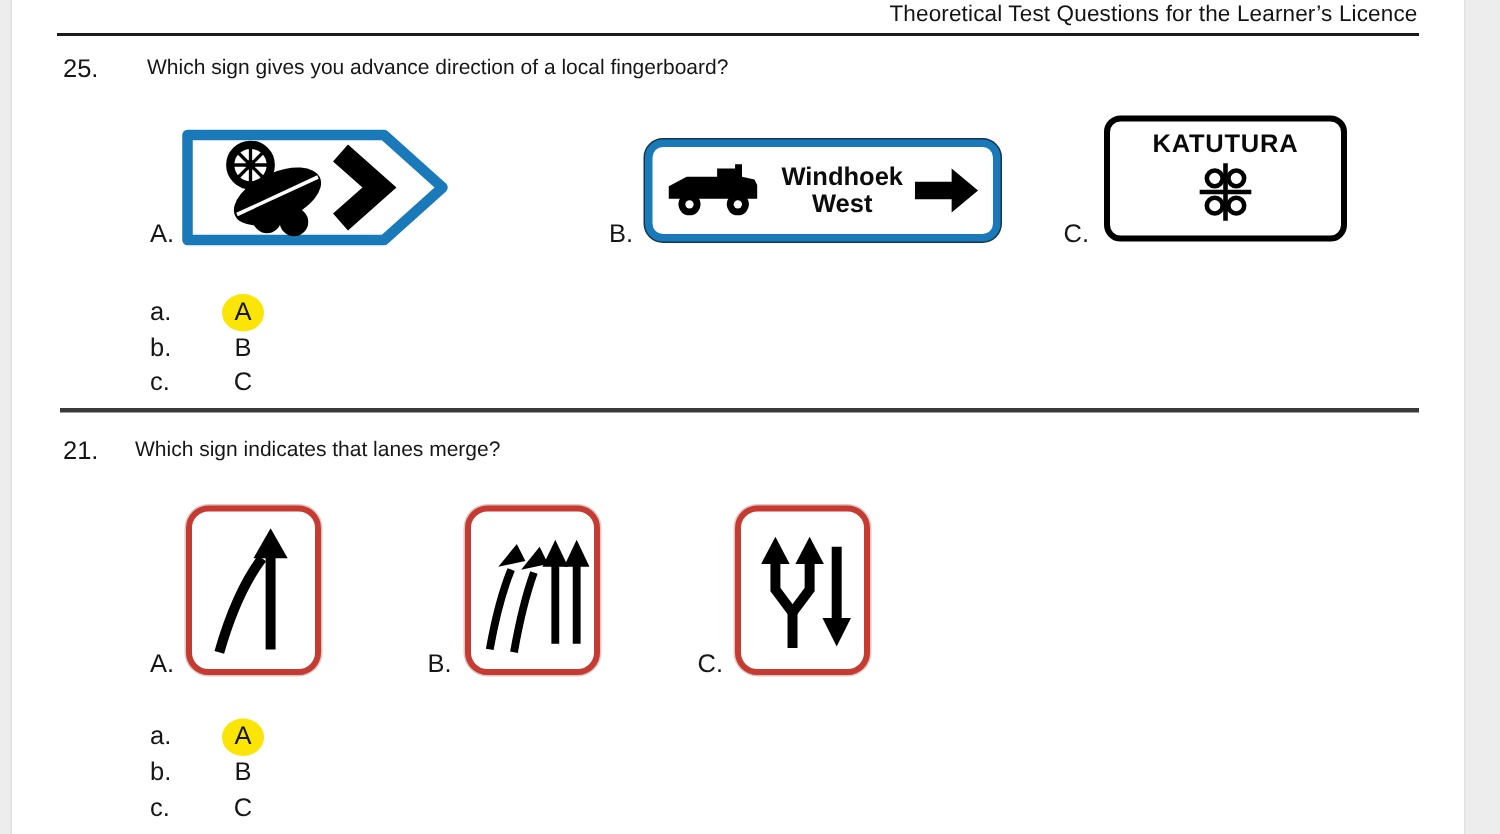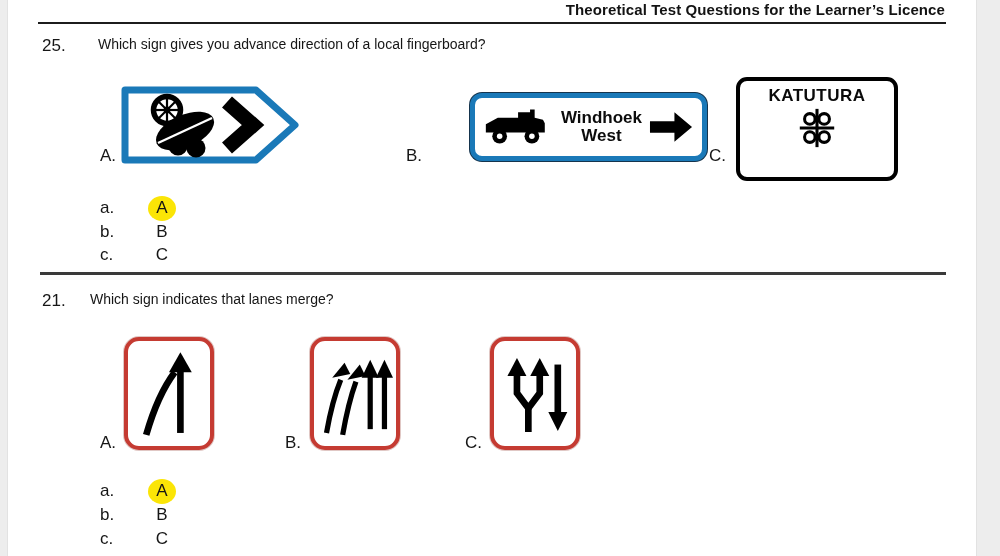--- a/index.html
+++ b/index.html
@@ -9,47 +9,46 @@
     font-family:"Liberation Sans","DejaVu Sans",sans-serif;
     color:#161616;
     -webkit-font-smoothing:antialiased;
   }
   .gutter{position:absolute;top:0;height:556px;background:#ededed;}
   .gutter.left{left:0;width:7px;border-right:1px solid #e2e2e2;}
   .gutter.right{right:0;width:23px;border-left:1px solid #e2e2e2;}
 
   .hdr-title{
     position:absolute;top:1px;right:55px;
-    font-size:15px;font-weight:700;letter-spacing:.1px;color:#131313;
+    font-size:15px;font-weight:400;letter-spacing:.1px;color:#131313;
   }
   .hdr-rule{position:absolute;left:38px;top:22px;width:908px;height:2px;background:#1c1c1c;}
   .mid-rule{position:absolute;left:40px;top:272px;width:906px;height:3px;background:#3a3a3a;}
 
   .q-num{position:absolute;font-size:17px;}
   .q-text{position:absolute;font-size:14px;}
 
   .opt-label{position:absolute;font-size:17px;}
 
   
   .signB25{
     position:absolute;left:430px;top:93px;width:237px;height:68px;
     box-sizing:border-box;border:5px solid #1a79b8;border-radius:12px;
     background:#fff;box-shadow:0 0 0 1px #15344d;
     display:flex;align-items:center;justify-content:space-between;
     padding:0 9px;
-    margin-left:40px;
   }
   .signB25 .dest{
     text-align:center;font-weight:700;font-size:17px;line-height:1.05;color:#0c0c0c;
   }
   .signB25 .dest span{display:block;}
 
   
   .signC25{
-    position:absolute;left:736px;top:77px;width:162px;height:104px;
+    position:absolute;left:736px;top:77px;width:162px;height:84px;
     box-sizing:border-box;border:4.5px solid #000;border-radius:11px;background:#fff;
     display:flex;flex-direction:column;align-items:center;
   }
   .signC25 .name{font-weight:700;font-size:17px;letter-spacing:.5px;margin-top:5px;color:#0a0a0a;}
 
   
   .sign26{
     position:absolute;top:337px;width:90px;height:113px;
     box-sizing:border-box;border:4.5px solid #c53b32;border-radius:15px;background:#fff;
     box-shadow:0 0 0 1px rgba(130,30,20,.25);

